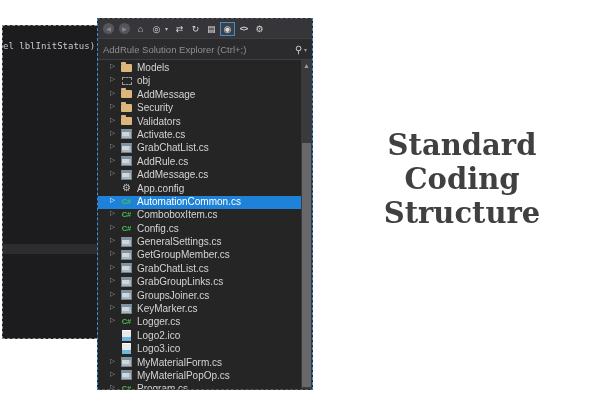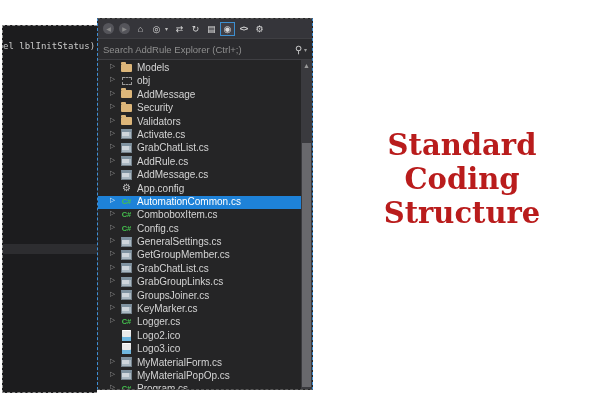--- a/index.html
+++ b/index.html
@@ -3,21 +3,21 @@
 <meta charset="utf-8">
 <style>
   html,body { margin:0; padding:0; }
   body {
     width:616px; height:414px; position:relative; overflow:hidden;
     background:#ffffff; font-family:"Liberation Sans", sans-serif;
   }
 
   
   .editor-fragment {
-    position:absolute; left:2px; top:25px; width:95px; height:368px;
+    position:absolute; left:2px; top:25px; width:95px; height:314px;
     background:#1c1c1e; box-sizing:border-box;
     border:1px dashed #8f8f8f; border-right:none;
   }
   .code-line {
     font-family:"DejaVu Sans Mono", monospace; font-size:9px; color:#c9c9c9;
     text-align:right; padding:15px 3px 0 0; white-space:nowrap; overflow:hidden;
   }
   .editor-band { position:absolute; left:0; top:218px; width:100%; height:10px; background:#2d2d30; }
 
   
@@ -108,21 +108,21 @@
       <span class="tb-caret">▾</span>
       <span class="tb-icon">⇄</span>
       <span class="tb-icon">↻</span>
       <span class="tb-icon">▤</span>
       <span class="tb-icon active">◉</span>
       <span class="tb-icon tb-code">&lt;&gt;</span>
       <span class="tb-icon">⚙</span>
     </div>
 
   <div class="searchbox">
-    <span class="search-text">Search AddRule Explorer (Ctrl+;)</span>
+    <span class="search-text">AddRule Solution Explorer (Ctrl+;)</span>
     <span class="search-icon">⚲</span>
     <span class="search-caret">▾</span>
   </div>
 
   <div class="tree">
     <div id="rows">
         <div class="row">
           <span class="expander">▷</span>
           <span class="icon">
             <span class="ic-folder"></span>
@@ -298,16 +298,16 @@
           <span>Program.cs</span>
         </div>
       </div>
     <div class="scrollbar">
       <div class="scroll-arrow">▲</div>
       <div class="scroll-thumb"></div>
     </div>
   </div>
 </div>
 
-<div class="headline" style="color: #b91c1c;">
+<div class="headline" style="color: #404040;">
   <div>Standard</div>
   <div>Coding Structure</div>
 </div>
 
 </body></html>

